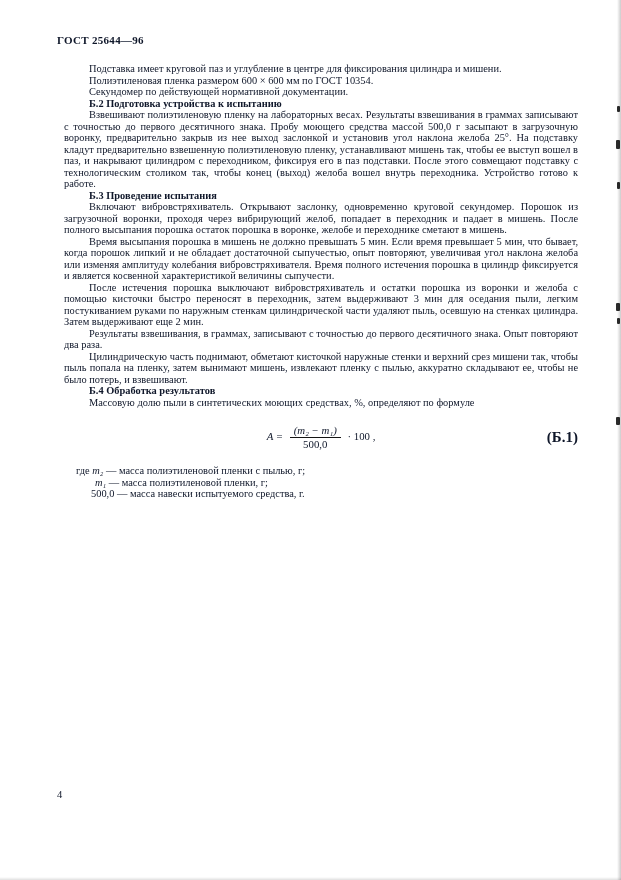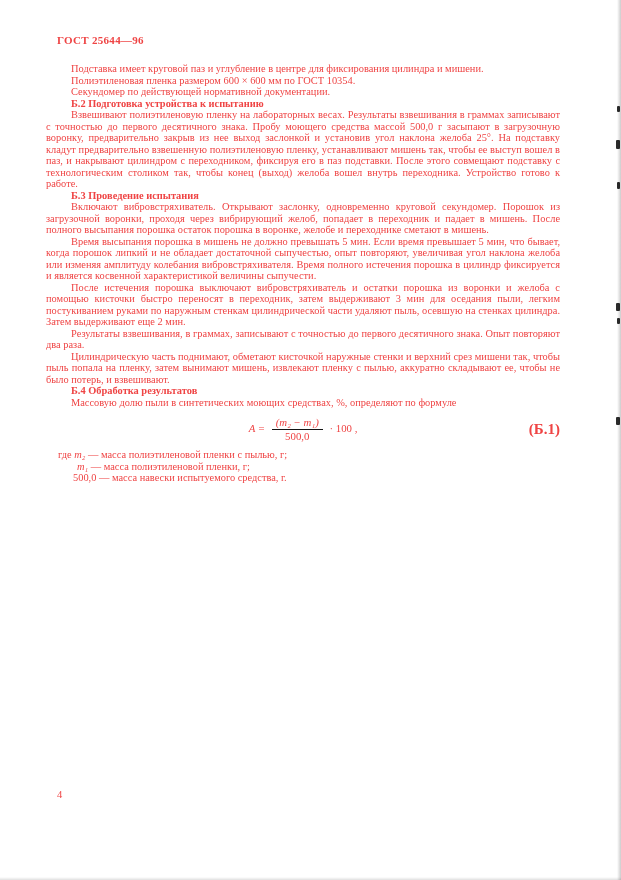--- a/index.html
+++ b/index.html
@@ -6,56 +6,56 @@
   html, body { margin: 0; padding: 0; }
   body {
     width: 621px; height: 880px;
     background: #ffffff;
     font-family: "Liberation Serif", "DejaVu Serif", serif;
   }
   .page {
     position: relative;
     width: 621px; height: 880px;
     background: #ffffff;
-    color: #ef4444;
+    color: #0f172a;
     overflow: hidden;
   }
   .page-edge-shadow-right {
     position: absolute; top: 0; right: 0; width: 4px; height: 100%;
     background: linear-gradient(to left, rgba(0,0,0,0.20), rgba(0,0,0,0));
     pointer-events: none;
   }
   .page-edge-shadow-bottom {
     position: absolute; left: 0; bottom: 0; width: 100%; height: 3px;
     background: linear-gradient(to top, rgba(0,0,0,0.12), rgba(0,0,0,0));
     pointer-events: none;
   }
   .page-header {
     position: absolute; top: 34px; left: 57px;
     font-weight: bold; font-size: 11px; letter-spacing: 0.3px;
   }
   .doc-body {
-    position: absolute; top: 63px; left: 46px; width: 514px;
+    position: absolute; top: 63px; left: 64px; width: 514px;
     font-size: 10.4px; line-height: 11.5px;
     text-align: justify;
   }
   .doc-body p { margin: 0; text-indent: 25px; }
   p.section-heading { font-weight: bold; }
 
   .formula-row {
     position: relative;
     margin: 9px 0 7px;
     text-align: center;
     text-indent: 0;
   }
   .formula-expr { display: inline-block; font-size: 10.8px; }
   .f-ital { font-style: italic; }
   .frac {
     display: inline-block; vertical-align: middle;
-    text-align: center; margin: 0 4px; line-height: 11px;
+    text-align: center; margin: 8px 4px; line-height: 11px;
   }
   .frac .num { display: block; border-bottom: 1px solid #141414; padding: 0 4px 1px; }
   .frac .den { display: block; padding-top: 1px; }
   .formula-number {
     position: absolute; right: 0; top: 50%; transform: translateY(-50%);
     font-size: 15px;
     font-weight: bold;
   }
 
   .defs { margin-top: 2px; margin-bottom: 3px; }

